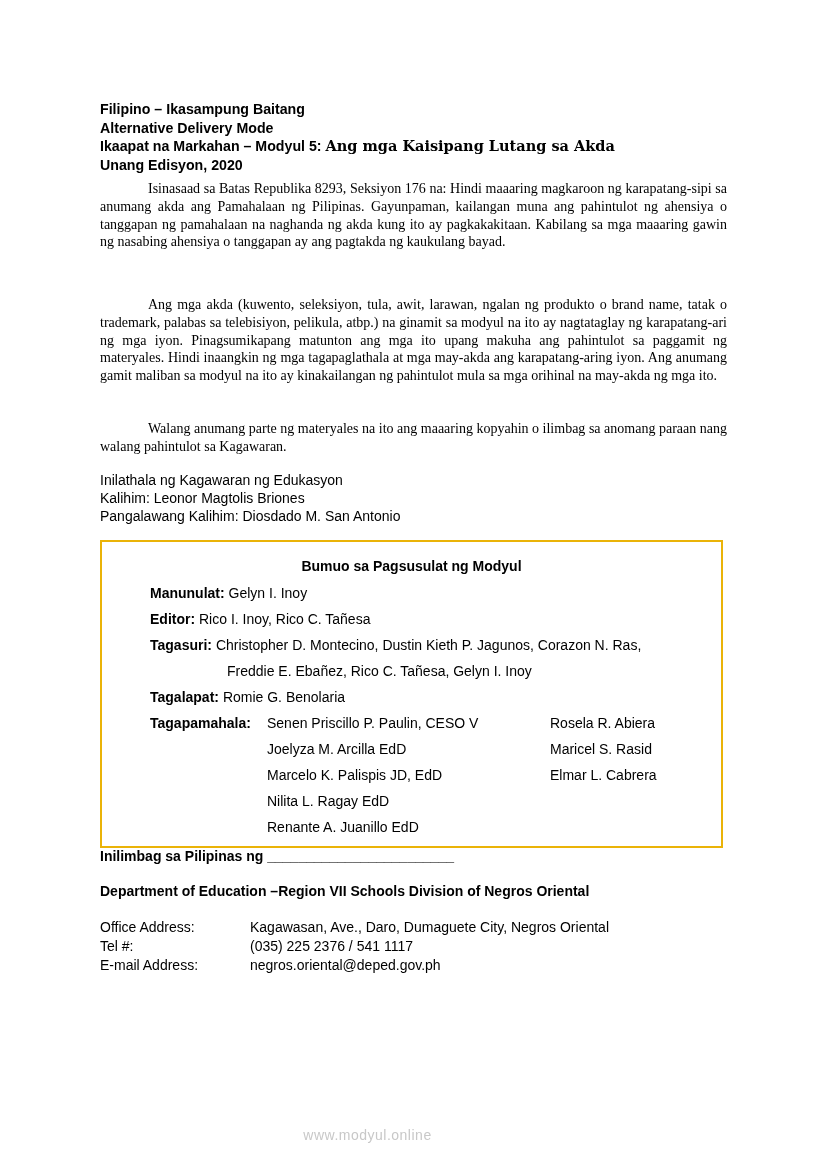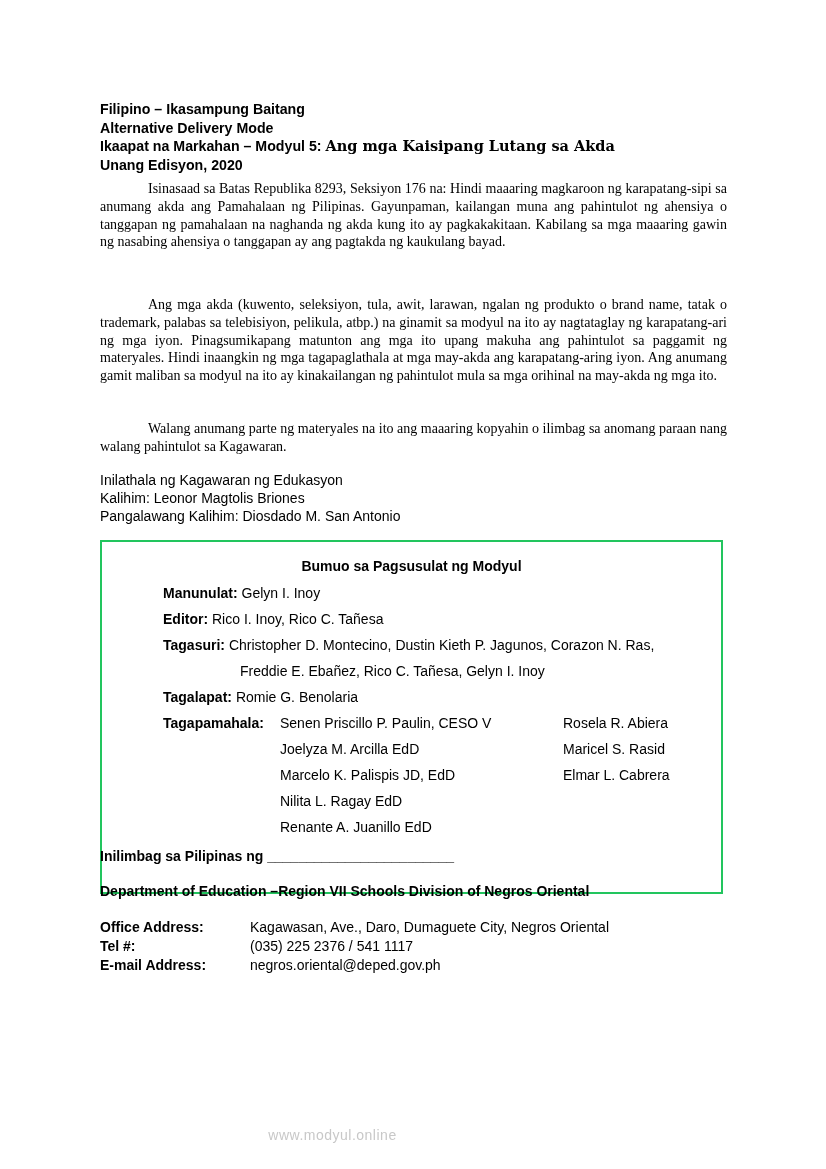--- a/index.html
+++ b/index.html
@@ -7,34 +7,34 @@
          font-family: "Liberation Sans", sans-serif; color: #000; }
   .page { position: absolute; left: 100px; top: 100px; width: 627px; }
   .hdr { font-weight: bold; font-size: 14.2px; line-height: 18.5px; }
   .serif-title { font-family: "DejaVu Serif", serif; font-weight: bold; font-size: 14.5px; text-align: right; }
   .para { font-size: 14px; line-height: 17.8px; text-align: justify; margin: 0; font-family: Liberation Serif, serif; }
   .para .indent { display: inline-block; width: 48px; }
   .p1 { position: absolute; top: 80px; }
   .p2 { position: absolute; top: 196px; }
   .p3 { position: absolute; top: 320px; }
   .pub { position: absolute; top: 371px; font-size: 14px; line-height: 18px; }
-  .box { position: absolute; left: 0; top: 440px; width: 623px; height: 354px;
-         border: 2px solid #22c55e; box-sizing: border-box; padding: 0 21px; }
+  .box { position: absolute; left: 0; top: 440px; width: 623px; height: 308px;
+         border: 2px solid #eab308; box-sizing: border-box; padding: 0 8px; }
   .box-title { text-align: center; font-weight: bold; font-size: 14px; margin-top: 16px; height: 26px; }
   .row { font-size: 14px; height: 26px; line-height: 18px; position: relative; margin-left: 40px; }
   .row b { font-weight: bold; }
   .cont { padding-left: 77px; }
   .tm-col1 { position: absolute; left: 117px; }
   .tm-col2 { position: absolute; left: 400px; }
   .printed { position: absolute; top: 748px; font-weight: bold; font-size: 14px; }
   .deped { position: absolute; top: 783px; font-weight: bold; font-size: 14px; }
   .contact { position: absolute; top: 818px; font-size: 14px; line-height: 19px; }
-  .contact .lbl { display: inline-block; width: 150px; font-weight: bold; }
+  .contact .lbl { display: inline-block; width: 150px; }
   .watermark { position: absolute; left: 0; width: 665px; top: 1127px; text-align: center;
-               font-size: 14px; color: #c8c8c8; letter-spacing: 0.5px; }
+               font-size: 14px; color: #c8c8c8; letter-spacing: 0.5px; padding-left: 35px; }
 </style>
 </head>
 <body>
 
 <div class="page">
   <div class="hdr">
     <div>Filipino – Ikasampung Baitang</div>
     <div>Alternative Delivery Mode</div>
     <div><span>Ikaapat na Markahan – Modyul 5: </span><span class="serif-title">Ang mga Kaisipang Lutang sa Akda</span></div>
     <div>Unang Edisyon, 2020</div>

